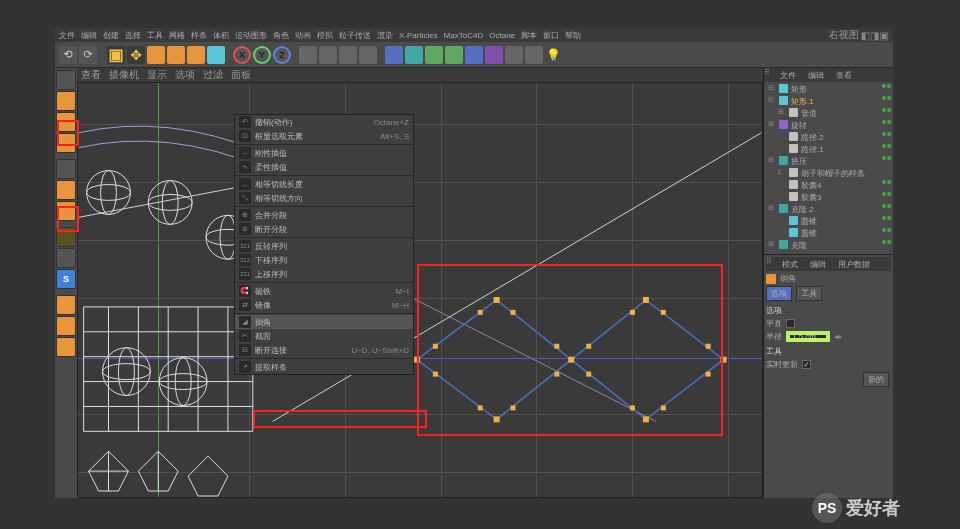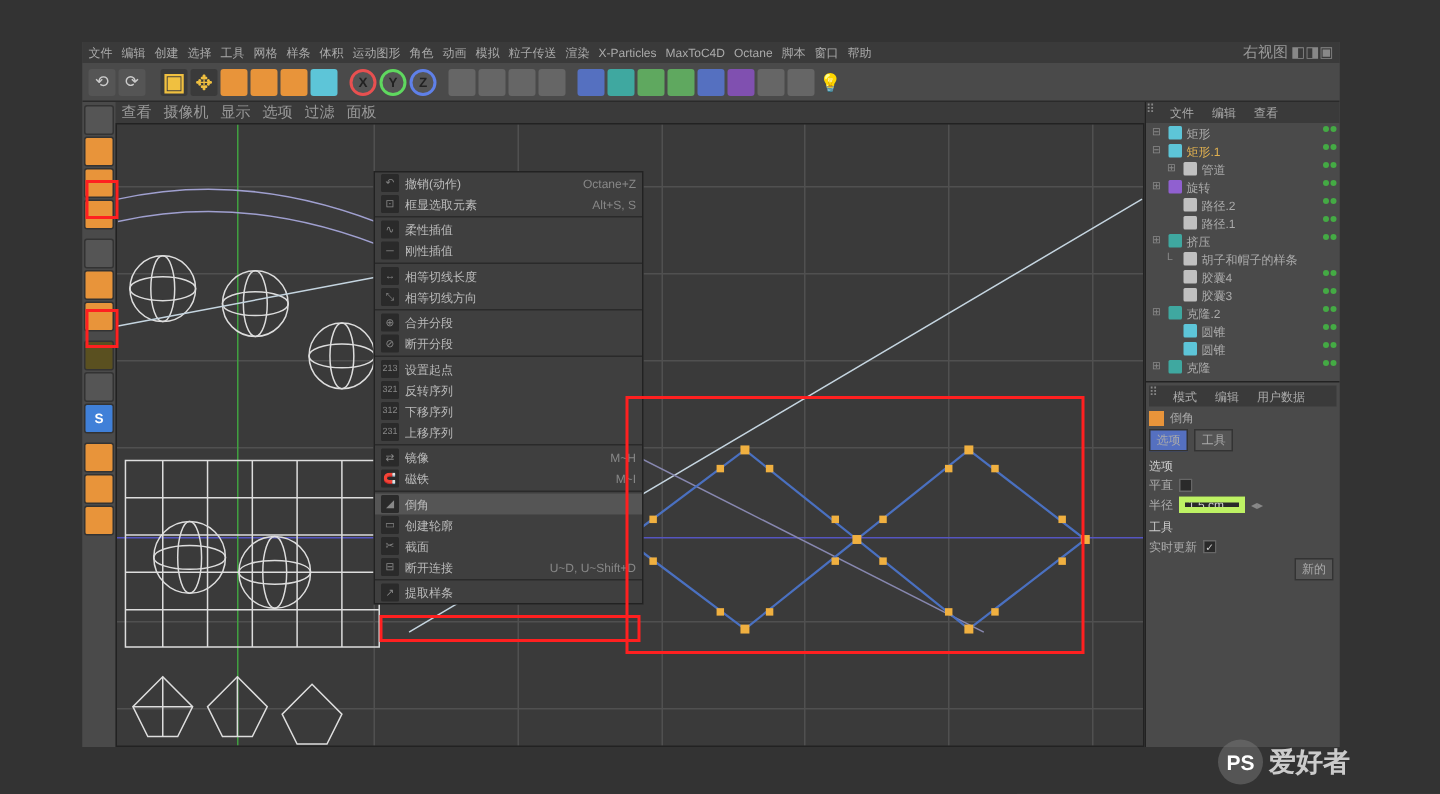--- a/index.html
+++ b/index.html
@@ -48,21 +48,21 @@
 .axis-h { position: absolute; top: 66.5%; left: 0; width: 100%; height: 1px; background: #5555c0; }
 .axis-v { position: absolute; left: 11.7%; top: 0; height: 100%; width: 1px; background: #40a040; }
 
 .wireframe-svg { position: absolute; top: 0; left: 0; width: 100%; height: 100%; pointer-events: none; }
 
 .red-box-1 { position: absolute; top: 92px; left: 2px; width: 22px; height: 26px; border: 2px solid #ff2020; z-index: 20; }
 .red-box-2 { position: absolute; top: 178px; left: 2px; width: 22px; height: 26px; border: 2px solid #ff2020; z-index: 20; }
 .red-box-3 { position: absolute; top: 236px; left: 362px; width: 306px; height: 172px; border: 2px solid #ff2020; z-index: 20; }
 .red-box-4 { position: absolute; top: 382px; left: 198px; width: 174px; height: 18px; border: 2px solid #ff2020; z-index: 20; }
 
-.context-menu { position: absolute; top: 86px; left: 194px; width: 180px; background: #3f3f3f; border: 1px solid #222; z-index: 15; }
+.context-menu { position: absolute; top: 86px; left: 179px; width: 180px; background: #3f3f3f; border: 1px solid #222; z-index: 15; }
 .cm-item { height: 14px; display: flex; align-items: center; padding: 0 4px; gap: 4px; color: #bbb; font-size: 8px; }
 .cm-icon { width: 12px; height: 12px; background: #2a2a2a; border-radius: 1px; flex-shrink: 0; display: flex; align-items: center; justify-content: center; font-size: 7px; color: #888; }
 .cm-sep { height: 1px; background: #2a2a2a; margin: 1px 0; }
 .cm-shortcut { margin-left: auto; color: #888; font-size: 8px; }
 .cm-highlight { background: #555; }
 
 .right-panel { width: 130px; background: #4a4a4a; border-left: 1px solid #222; display: flex; flex-direction: column; font-size: 8px; color: #aaa; }
 .rp-tabs { height: 14px; display: flex; background: #3a3a3a; }
 .rp-tab { padding: 0 6px; font-size: 8px; display: flex; align-items: center; }
 .rp-tree { flex: 0 0 auto; padding: 2px; }
@@ -470,81 +470,73 @@
         <span>撤销(动作)</span>
         <span class="cm-shortcut">Octane+Z</span>
       </div>
     <div class="cm-item">
         <span class="cm-icon">⊡</span>
         <span>框显选取元素</span>
         <span class="cm-shortcut">Alt+S, S</span>
       </div>
     <div class="cm-sep"></div>
     <div class="cm-item">
+        <span class="cm-icon">─</span>
+        <span>刚性插值</span>
+      </div>
+    <div class="cm-item">
         <span class="cm-icon">∿</span>
         <span>柔性插值</span>
       </div>
-    <div class="cm-item">
-        <span class="cm-icon">─</span>
-        <span>刚性插值</span>
-      </div>
     <div class="cm-sep"></div>
     <div class="cm-item">
         <span class="cm-icon">↔</span>
         <span>相等切线长度</span>
       </div>
     <div class="cm-item">
         <span class="cm-icon">⤡</span>
         <span>相等切线方向</span>
       </div>
     <div class="cm-sep"></div>
     <div class="cm-item">
         <span class="cm-icon">⊕</span>
         <span>合并分段</span>
       </div>
     <div class="cm-item">
         <span class="cm-icon">⊘</span>
         <span>断开分段</span>
       </div>
     <div class="cm-sep"></div>
     <div class="cm-item">
-        <span class="cm-icon" style="font-size:6px">213</span>
-        <span>设置起点</span>
-      </div>
-    <div class="cm-item">
         <span class="cm-icon" style="font-size:6px">321</span>
         <span>反转序列</span>
       </div>
     <div class="cm-item">
         <span class="cm-icon" style="font-size:6px">312</span>
         <span>下移序列</span>
       </div>
     <div class="cm-item">
         <span class="cm-icon" style="font-size:6px">231</span>
         <span>上移序列</span>
       </div>
     <div class="cm-sep"></div>
+    <div class="cm-item">
+        <span class="cm-icon">🧲</span>
+        <span>磁铁</span>
+        <span class="cm-shortcut">M~I</span>
+      </div>
     <div class="cm-item">
         <span class="cm-icon">⇄</span>
         <span>镜像</span>
         <span class="cm-shortcut">M~H</span>
       </div>
-    <div class="cm-item">
-        <span class="cm-icon">🧲</span>
-        <span>磁铁</span>
-        <span class="cm-shortcut">M~I</span>
-      </div>
     <div class="cm-sep"></div>
     <div class="cm-item cm-highlight">
         <span class="cm-icon">◢</span>
         <span>倒角</span>
-      </div>
-    <div class="cm-item">
-        <span class="cm-icon">▭</span>
-        <span>创建轮廓</span>
       </div>
     <div class="cm-item">
         <span class="cm-icon">✂</span>
         <span>截面</span>
       </div>
     <div class="cm-item">
         <span class="cm-icon">⊟</span>
         <span>断开连接</span>
         <span class="cm-shortcut">U~D, U~Shift+D</span>
       </div>

